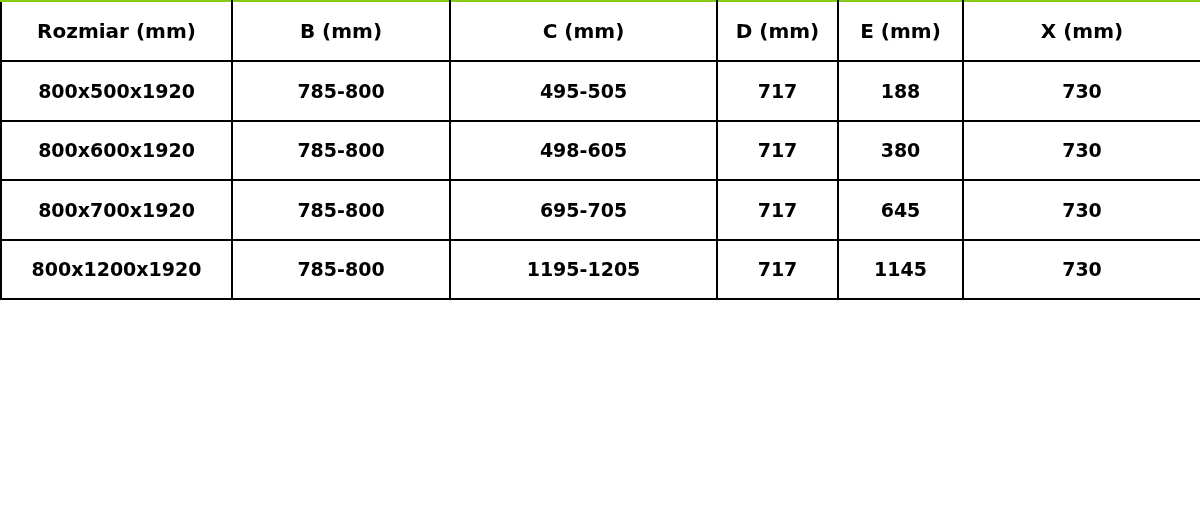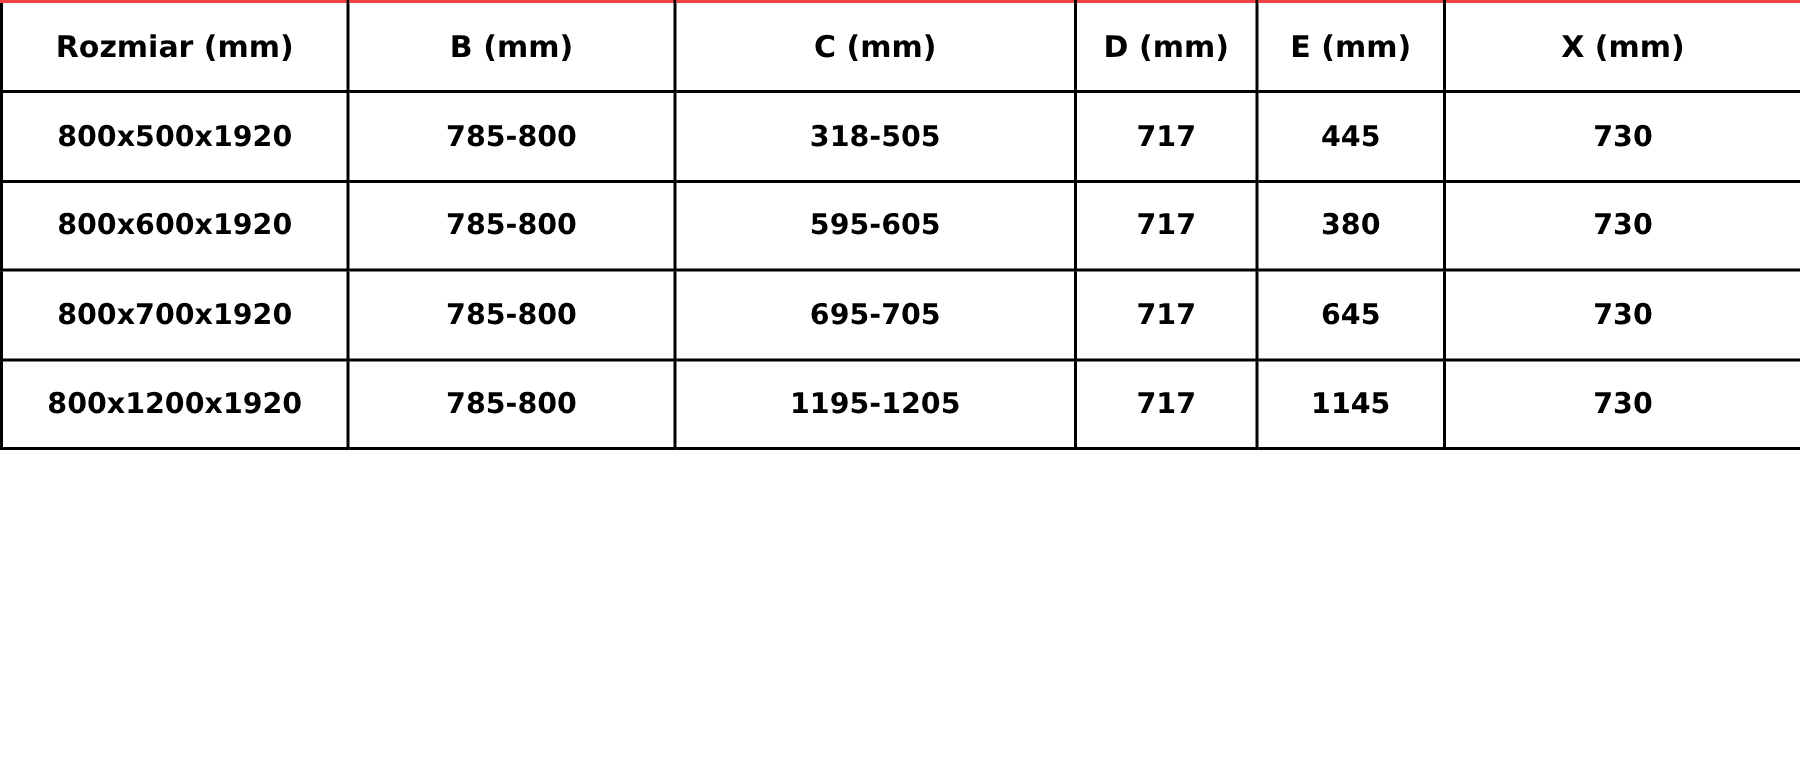--- a/index.html
+++ b/index.html
@@ -45,21 +45,21 @@
   
   col.c0 { width: 231px; }
   col.c1 { width: 218px; }
   col.c2 { width: 267px; }
   col.c3 { width: 121px; }
   col.c4 { width: 125px; }
   col.c5 { width: 238px; }
 
   
   table.size-table tr:first-child th {
-    border-top: 2px solid #ef4444;
+    border-top: 2px solid #84cc16;
     margin-left: 16px;
   }
   table.size-table td:first-child,
   table.size-table th:first-child {
     border-left: 2px solid #000000;
   }
   table.size-table td:last-child,
   table.size-table th:last-child {
     border-right: 2px solid #000000;
   }
@@ -84,29 +84,29 @@
         <th>C (mm)</th>
         <th>D (mm)</th>
         <th>E (mm)</th>
         <th>X (mm)</th>
       </tr>
     </thead>
     <tbody>
       <tr>
         <td>800x500x1920</td>
         <td>785-800</td>
-        <td>318-505</td>
+        <td>495-505</td>
         <td>717</td>
-        <td>445</td>
+        <td>188</td>
         <td>730</td>
       </tr>
       <tr>
         <td>800x600x1920</td>
         <td>785-800</td>
-        <td>595-605</td>
+        <td>498-605</td>
         <td>717</td>
         <td>380</td>
         <td>730</td>
       </tr>
       <tr>
         <td>800x700x1920</td>
         <td>785-800</td>
         <td>695-705</td>
         <td>717</td>
         <td>645</td>

